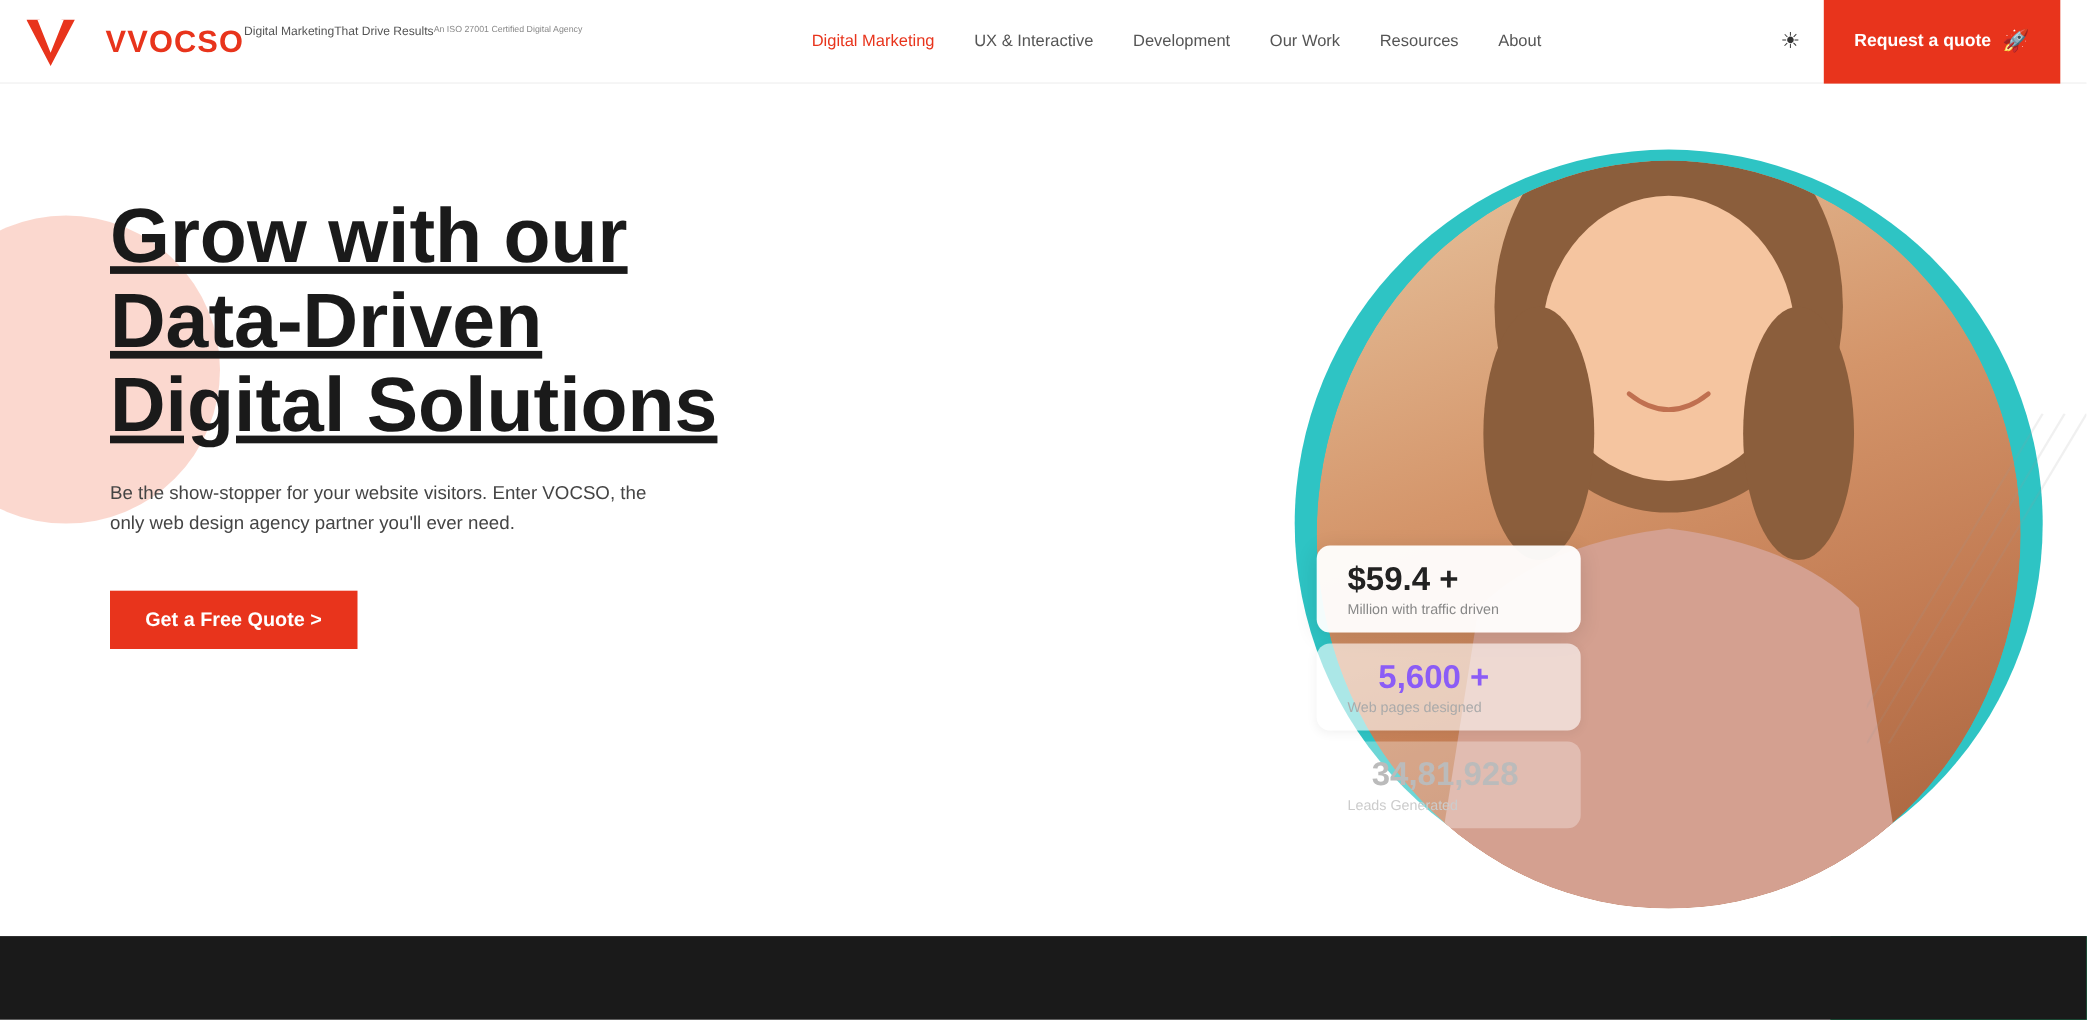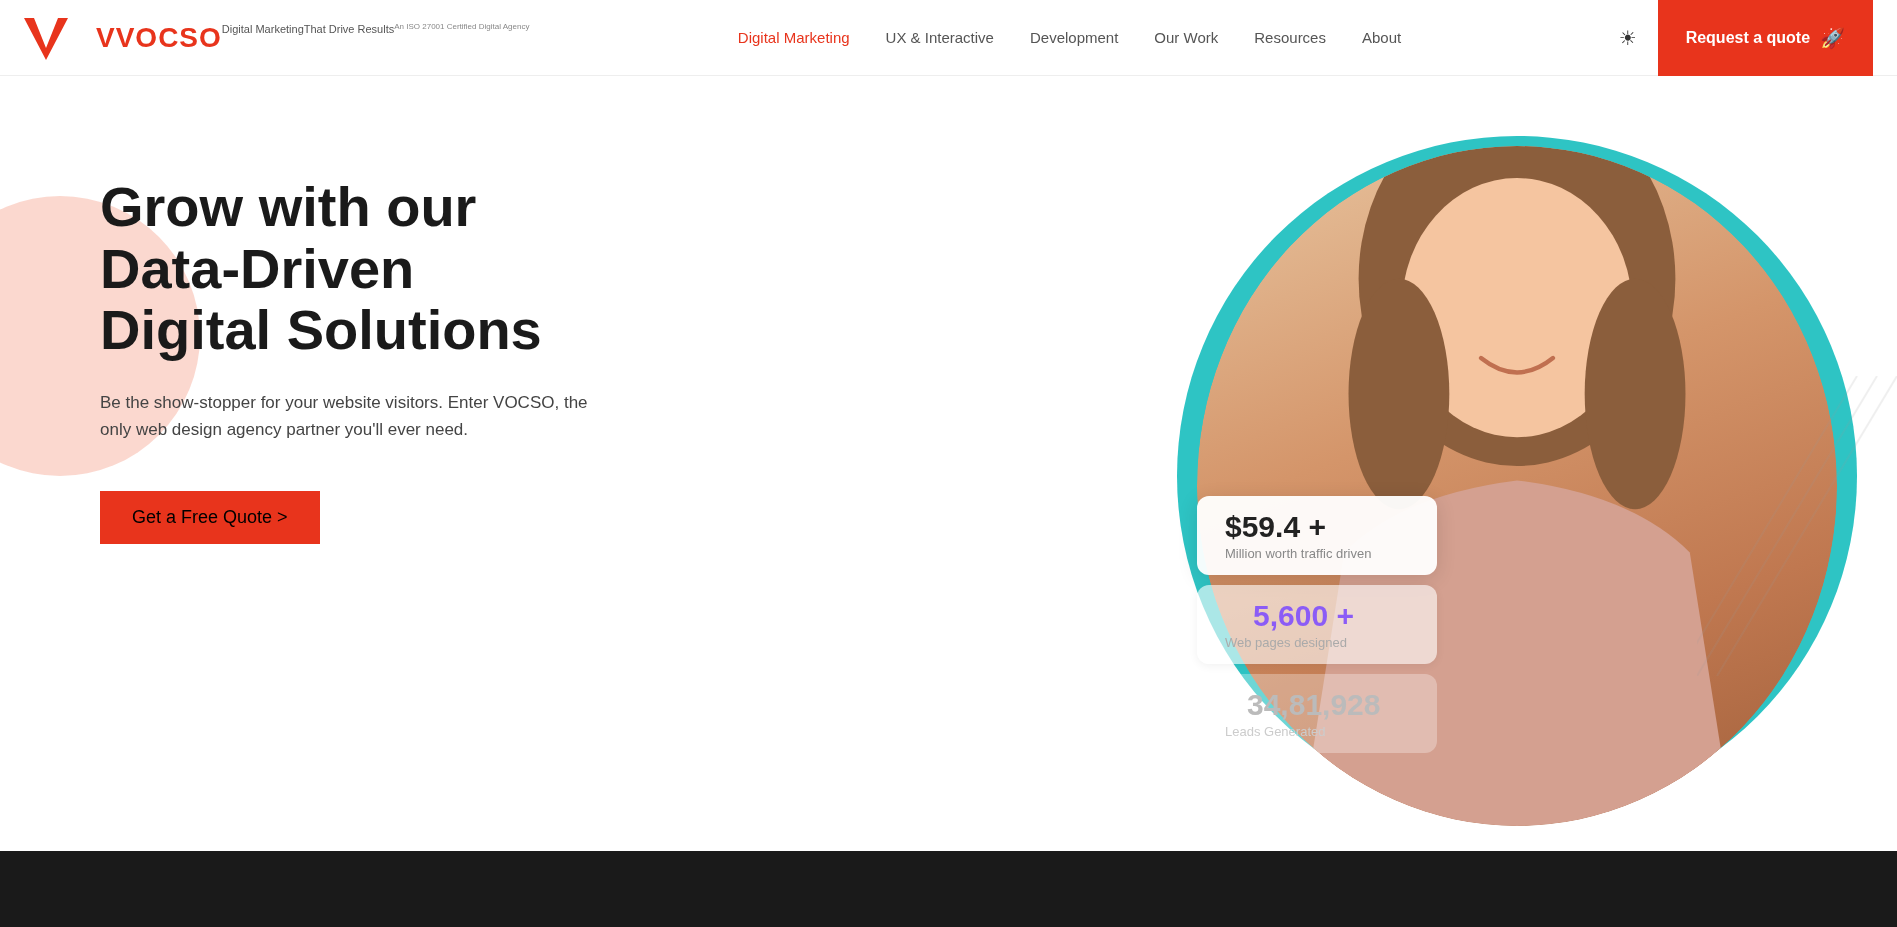--- a/index.html
+++ b/index.html
@@ -165,25 +165,26 @@
     }
 
     
     .hero-content {
       position: relative;
       z-index: 5;
       padding-left: 100px;
       max-width: 700px;
     }
     .hero-heading {
-      font-size: 56px;
+      font-size: 70px;
       font-weight: 800;
       color: #1a1a1a;
       line-height: 1.1;
       margin-bottom: 28px;
+      text-decoration: underline;
     }
     .hero-subtext {
       font-size: 17px;
       color: #444;
       line-height: 1.6;
       max-width: 520px;
       margin-bottom: 48px;
     }
 
     
@@ -214,25 +215,25 @@
     }
     .select-arrow {
       position: absolute;
       right: 14px;
       color: #888;
       pointer-events: none;
       font-size: 16px;
     }
     .get-quote-btn {
       background: #e8341c;
-      color: #000000;
+      color: #ffffff;
       border: none;
       padding: 16px 32px;
       font-size: 18px;
-      font-weight: 400;
+      font-weight: 700;
       cursor: pointer;
       display: flex;
       align-items: center;
       gap: 8px;
       white-space: nowrap;
     }
 
     
     .stats-area {
       position: absolute;
@@ -388,21 +389,21 @@
         <ellipse cx="282" cy="200" rx="35" ry="80" fill="#8B5E3C"></ellipse>
 
         <path d="M175,175 Q200,195 225,175" stroke="#c07050" stroke-width="3" fill="none" stroke-linecap="round"></path>
       </svg>
     </div>
   </div>
 
   <div class="stats-area">
     <div class="stat-card">
       <div class="stat-number">$59.4 +</div>
-      <div class="stat-label">Million worth traffic driven</div>
+      <div class="stat-label">Million with traffic driven</div>
     </div>
     <div class="stat-card faded">
       <div class="stat-number">5,600 +</div>
       <div class="stat-label">Web pages designed</div>
     </div>
     <div class="stat-card very-faded">
       <div class="stat-number">34,81,928</div>
       <div class="stat-label">Leads Generated</div>
     </div>
   </div>

